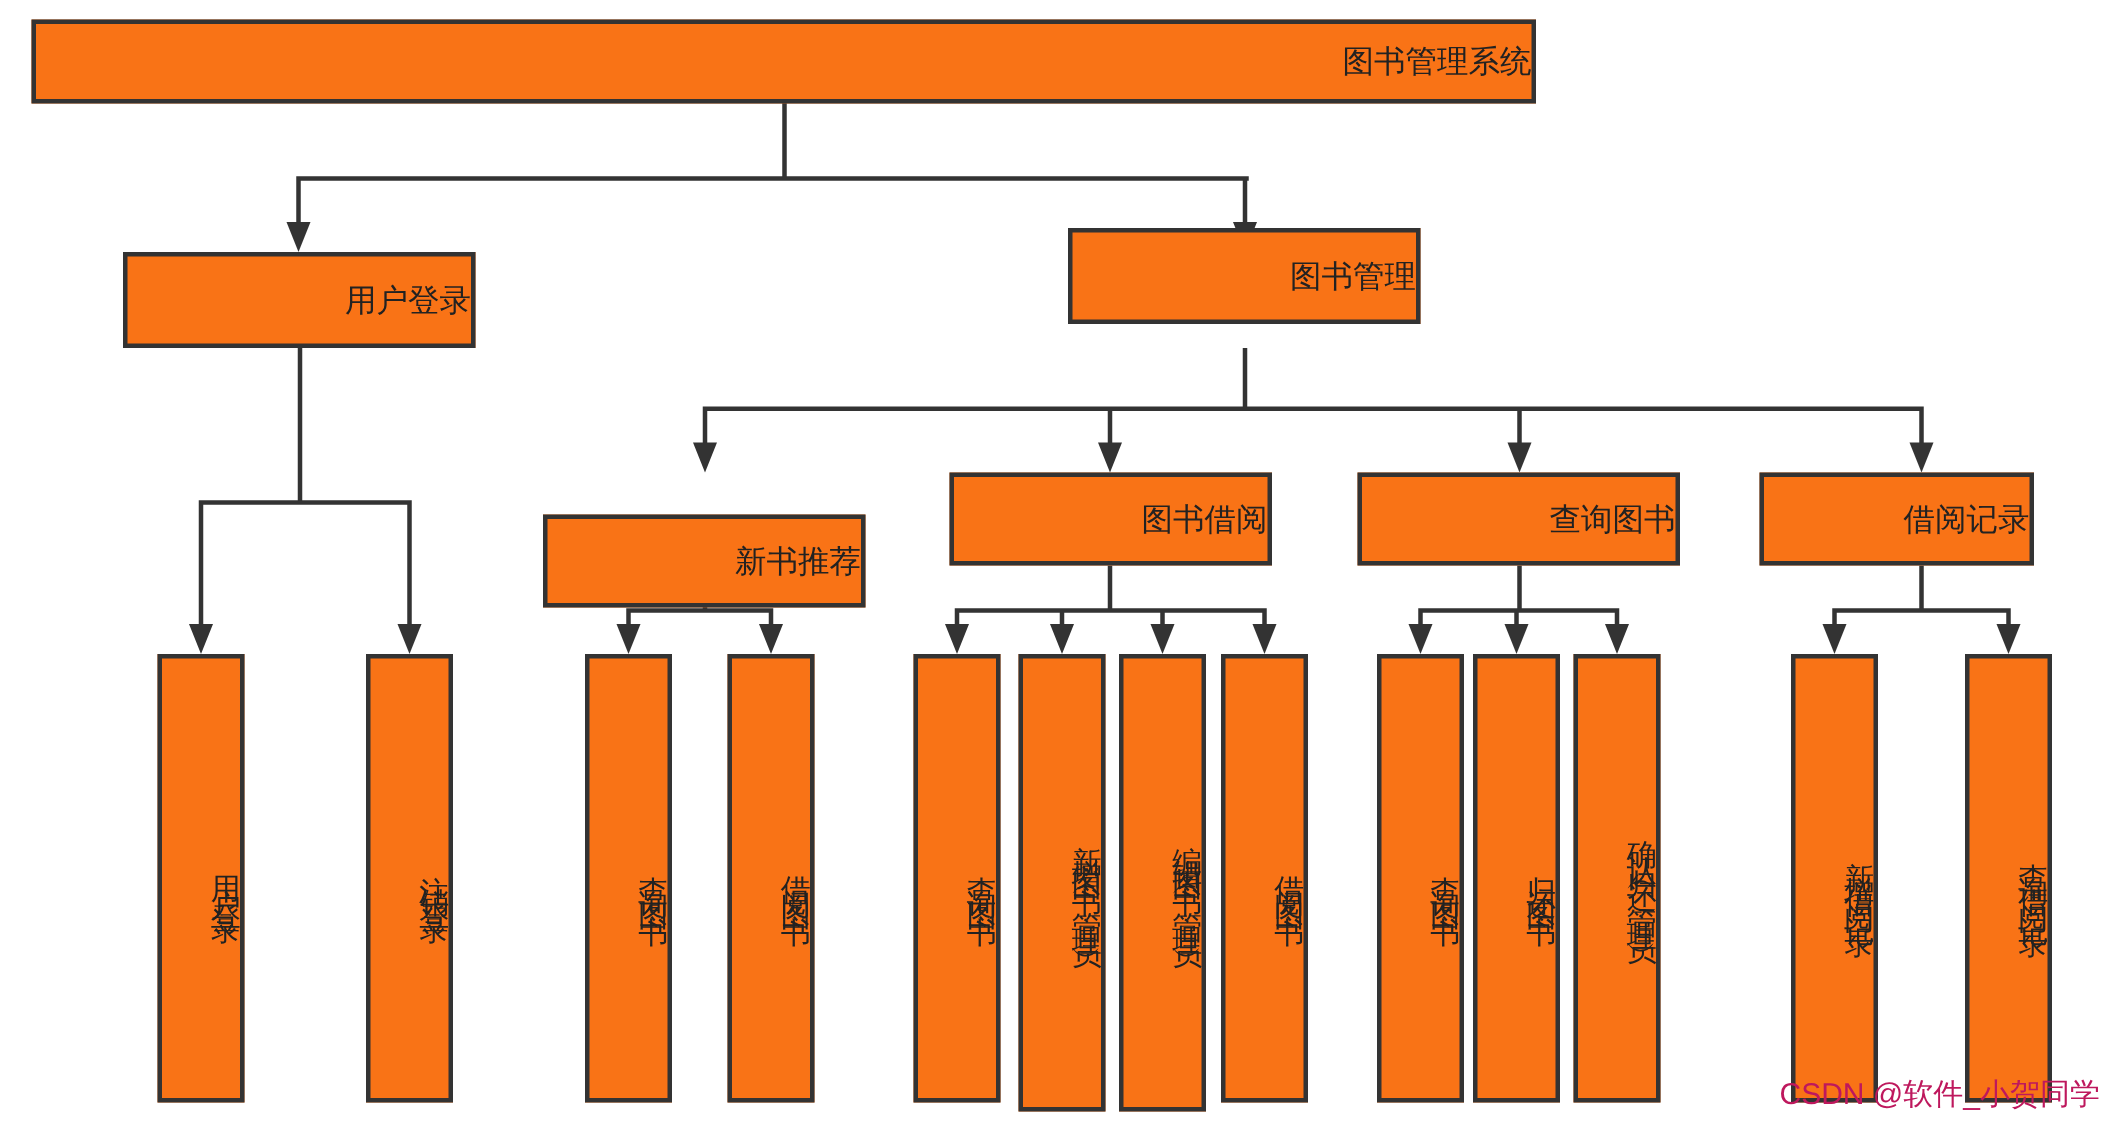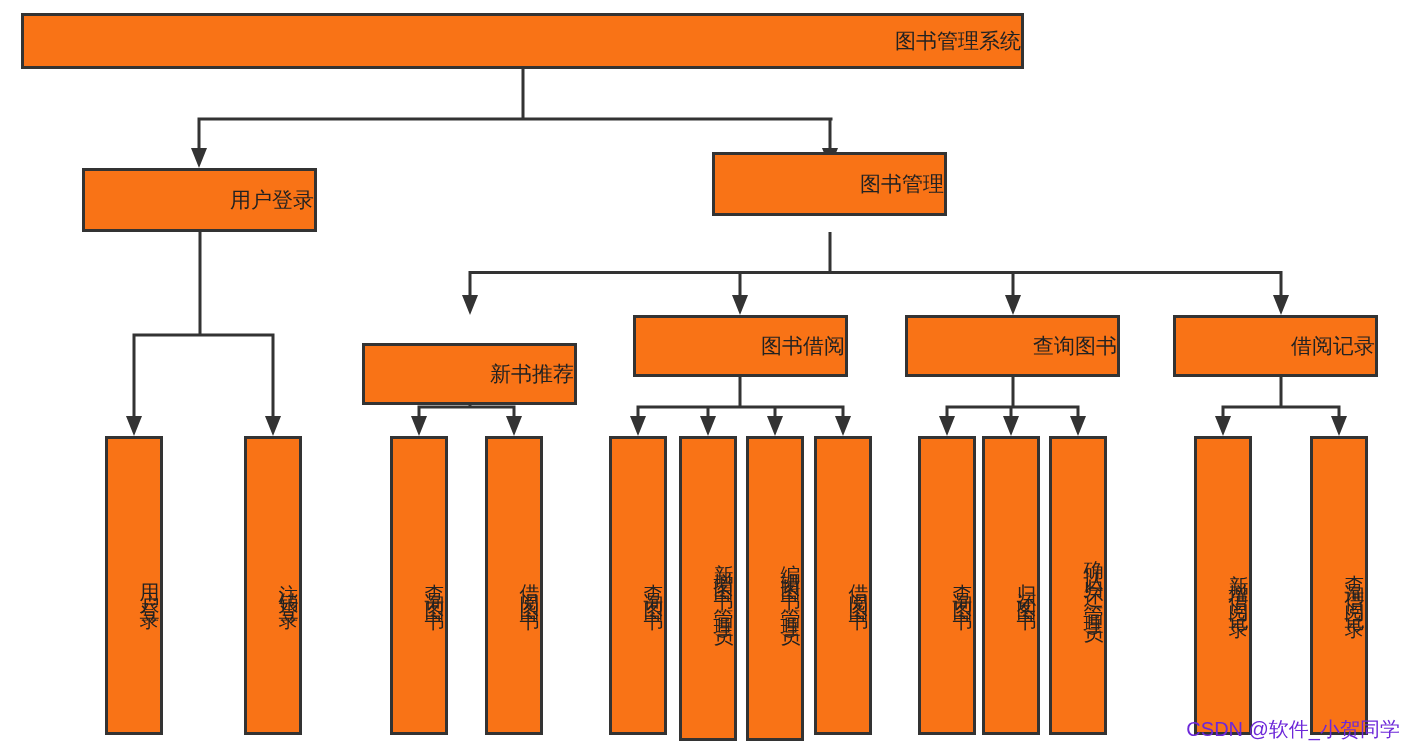--- a/index.html
+++ b/index.html
@@ -99,21 +99,21 @@
 
   <div class="box" style="left:362px; top:315px; width:215px; height:62px;margin-top:28px;">
     <span class="hlabel">新书推荐</span>
   </div>
   <div class="box" style="left:633px; top:315px; width:215px; height:62px;">
     <span class="hlabel">图书借阅</span>
   </div>
   <div class="box" style="left:905px; top:315px; width:215px; height:62px;">
     <span class="hlabel">查询图书</span>
   </div>
-  <div class="box" style="left:1173px; top:315px; width:205px; height:62px;">
+  <div class="box" style="left:1173px; top:315px; width:183px; height:62px;">
     <span class="hlabel">借阅记录</span>
   </div>
 
   <div class="box" style="left:105px; top:436px; width:58px; height:299px;">
     <span class="vlabel">用户登录</span>
   </div>
   <div class="box" style="left:244px; top:436px; width:58px; height:299px;">
     <span class="vlabel">注销登录</span>
   </div>
 
@@ -147,15 +147,15 @@
     <span class="vlabel">确认归还（管理员）</span>
   </div>
 
   <div class="box" style="left:1194px; top:436px; width:58px; height:299px;">
     <span class="vlabel">新增借阅记录</span>
   </div>
   <div class="box" style="left:1310px; top:436px; width:58px; height:299px;">
     <span class="vlabel">查询借阅记录</span>
   </div>
 
-  <div class="watermark" style="color: #6d28d9; margin-left: 42px;">CSDN @软件_小贺同学</div>
+  <div class="watermark" style="color: #be185d; margin-left: 42px;">CSDN @软件_小贺同学</div>
 
 </div>
 
 </body></html>

